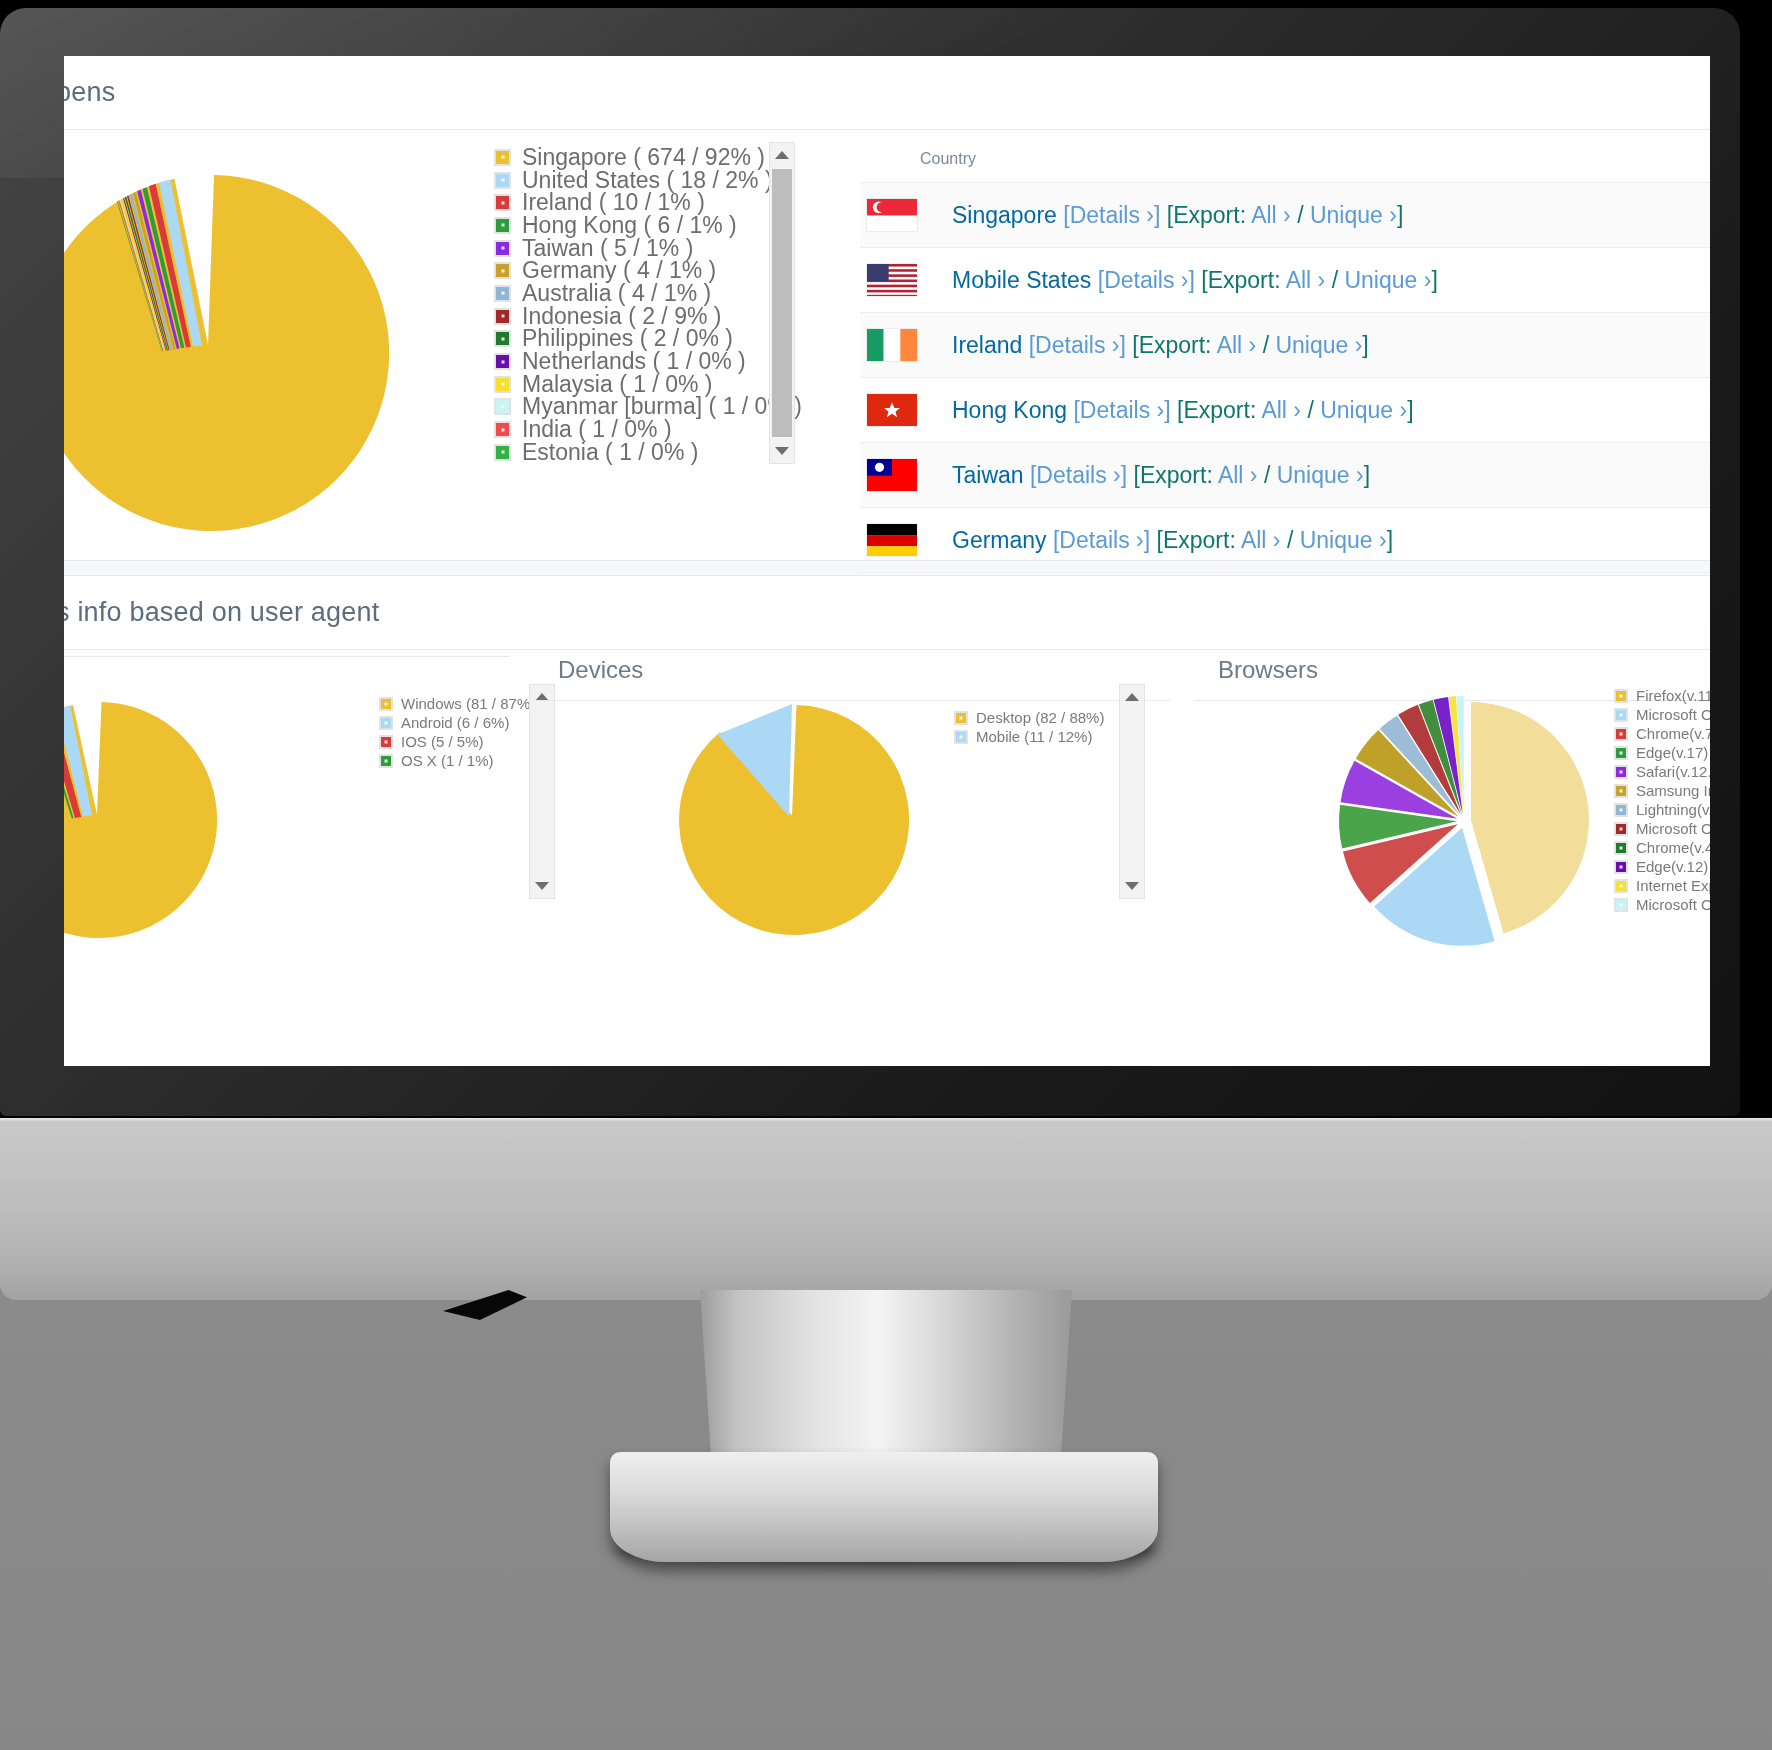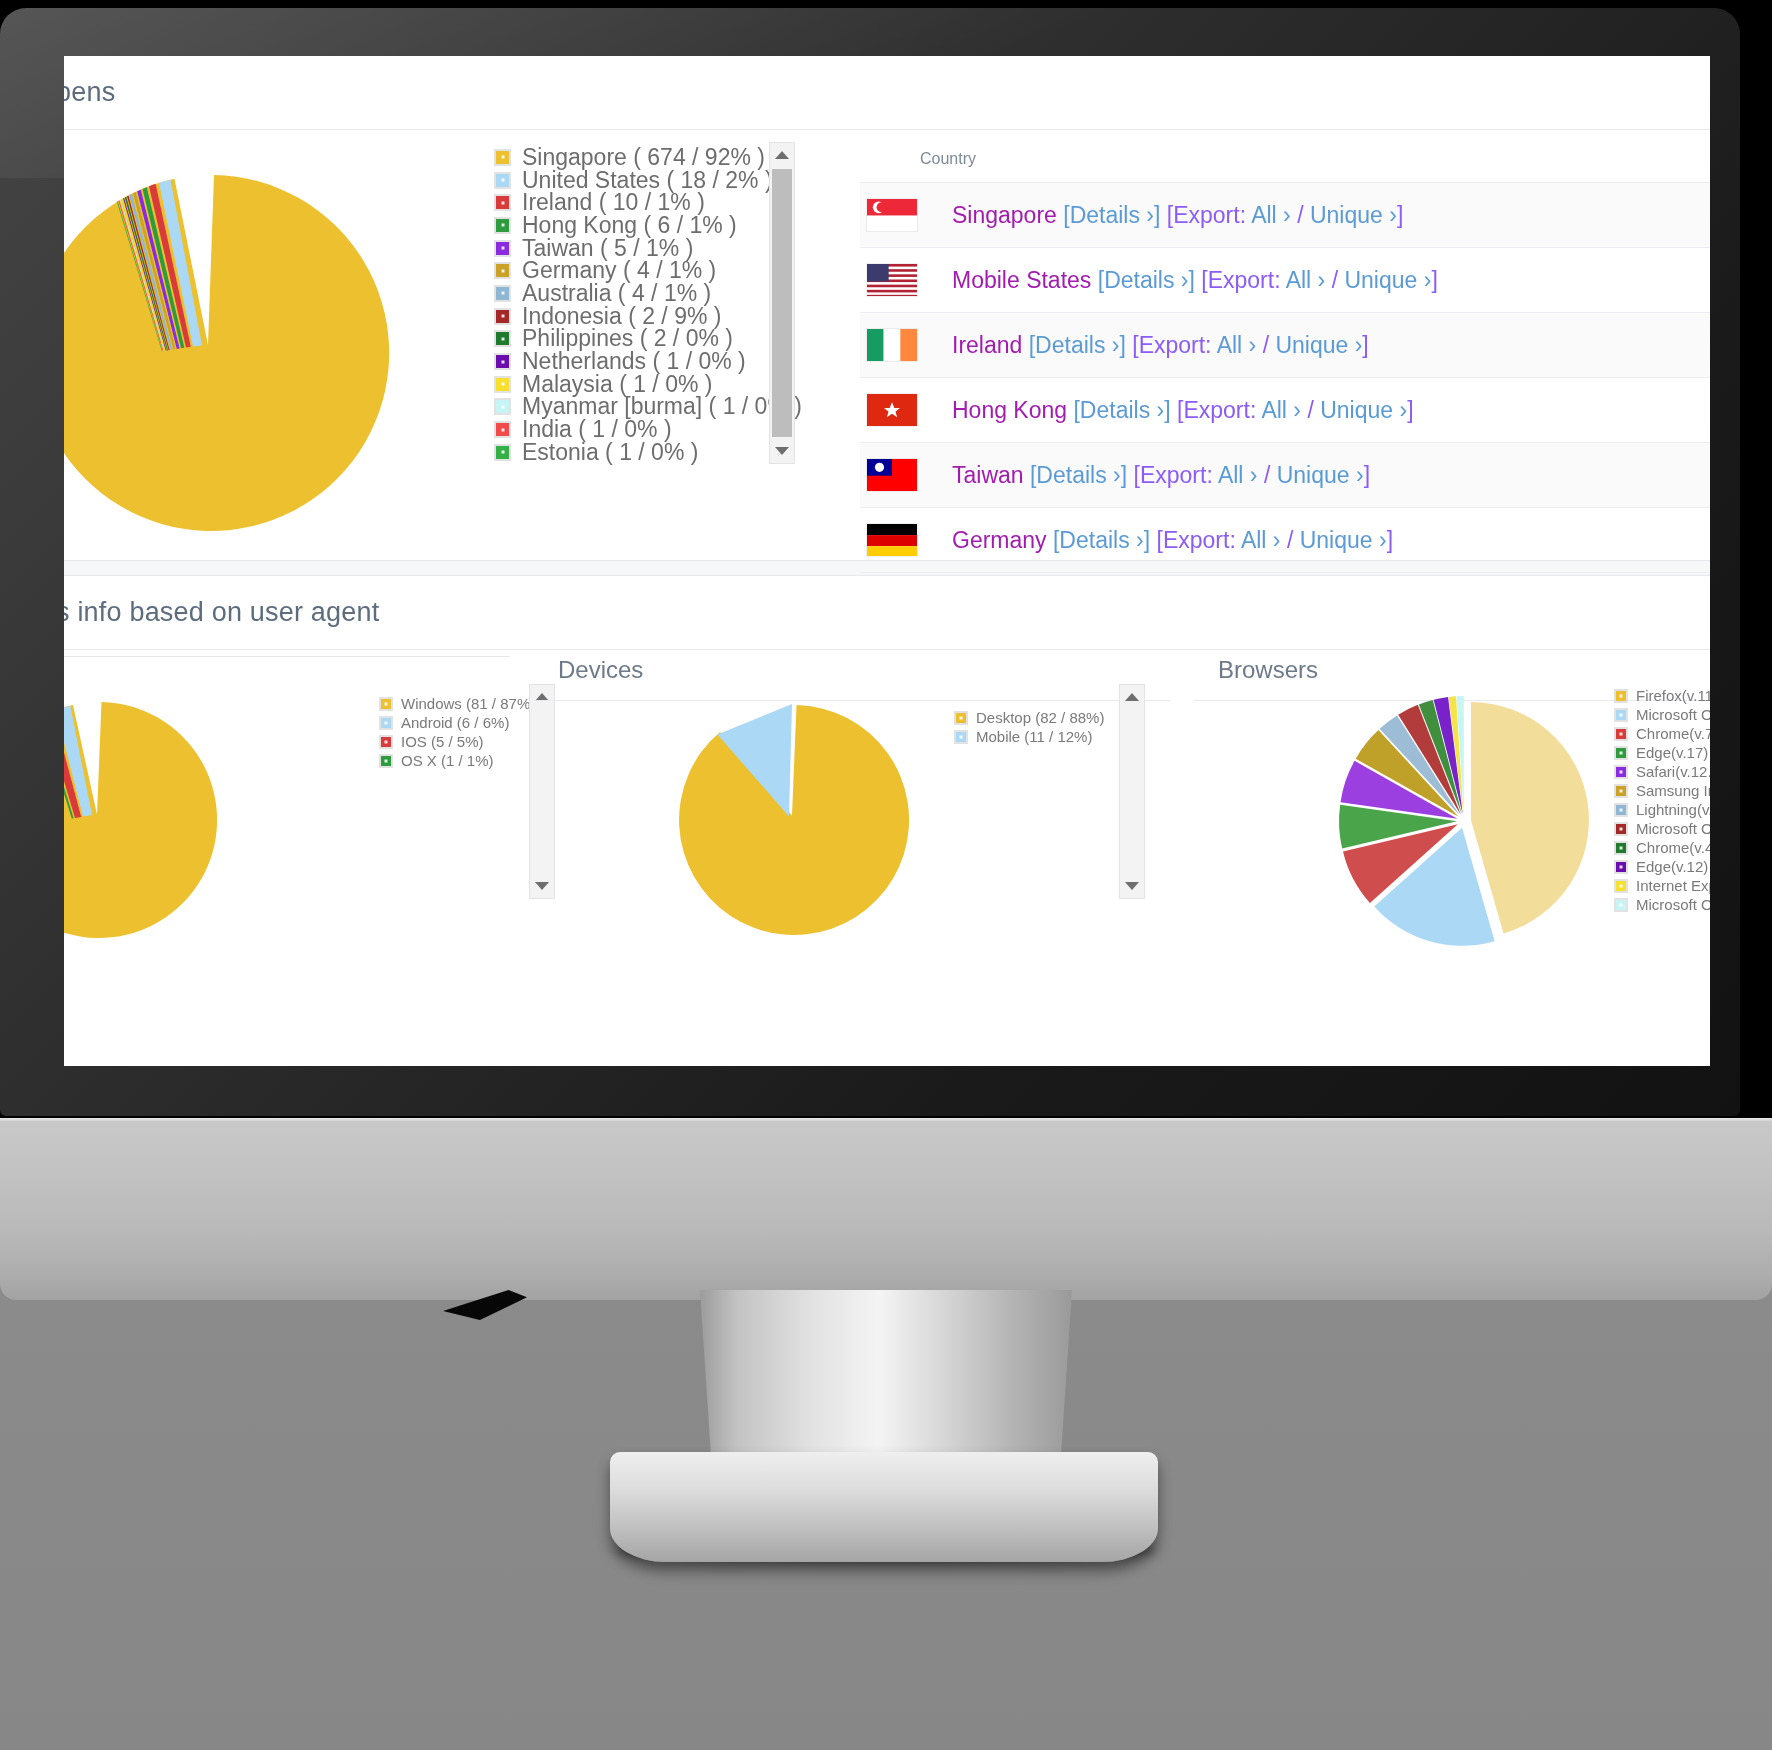--- a/index.html
+++ b/index.html
@@ -110,23 +110,23 @@
 
   .table-col { flex:1; padding-left: 36px; padding-top: 6px; }
   .tbl { width:100%; border-collapse:collapse; }
   .tbl th { text-align:left; font-weight:400; font-size:16px; color:#7b8a99;
             padding: 14px 0 14px 60px; border-bottom:1px solid #eceef2; }
   .tbl td { padding: 15px 0 15px 0px; border-bottom:1px solid #eceef2; font-size:23px;}
   .tbl tr:nth-child(odd) td { background:#fafafa; }
   .flagcell { width: 92px; padding-left: 6px !important; }
   .flag { width: 52px; height: 34px; display:inline-block; vertical-align:middle;
           border:1px solid rgba(0,0,0,.06); position:relative; overflow:hidden; }
-  .cname { color:#a21caf; }
+  .cname { color:#0369a1; }
   .lnk { color:#5b9bd5; text-decoration:none; }
-  .lbl-muted{ color:#8b5cf6; }
+  .lbl-muted{ color:#0f766e; }
 
   .divider { height: 16px; background:#f6f7f9; border-top:1px solid #e7e9ee; border-bottom:1px solid #e7e9ee;}
 
   .row-bottom { display:flex; height: 330px; padding-top: 6px; }
   .bcell { position:relative; }
   .sublabel { font-size:24px; color:#6c7a89; }
 
   .mini-legend { font-size:15px; color:#7a7a7a; line-height:1.18; }
   .mini-legend .legend-item{ height:19px; }
   .mini-legend .swatch{ width:14px;height:14px;margin-right:8px;border-width:2px;}

